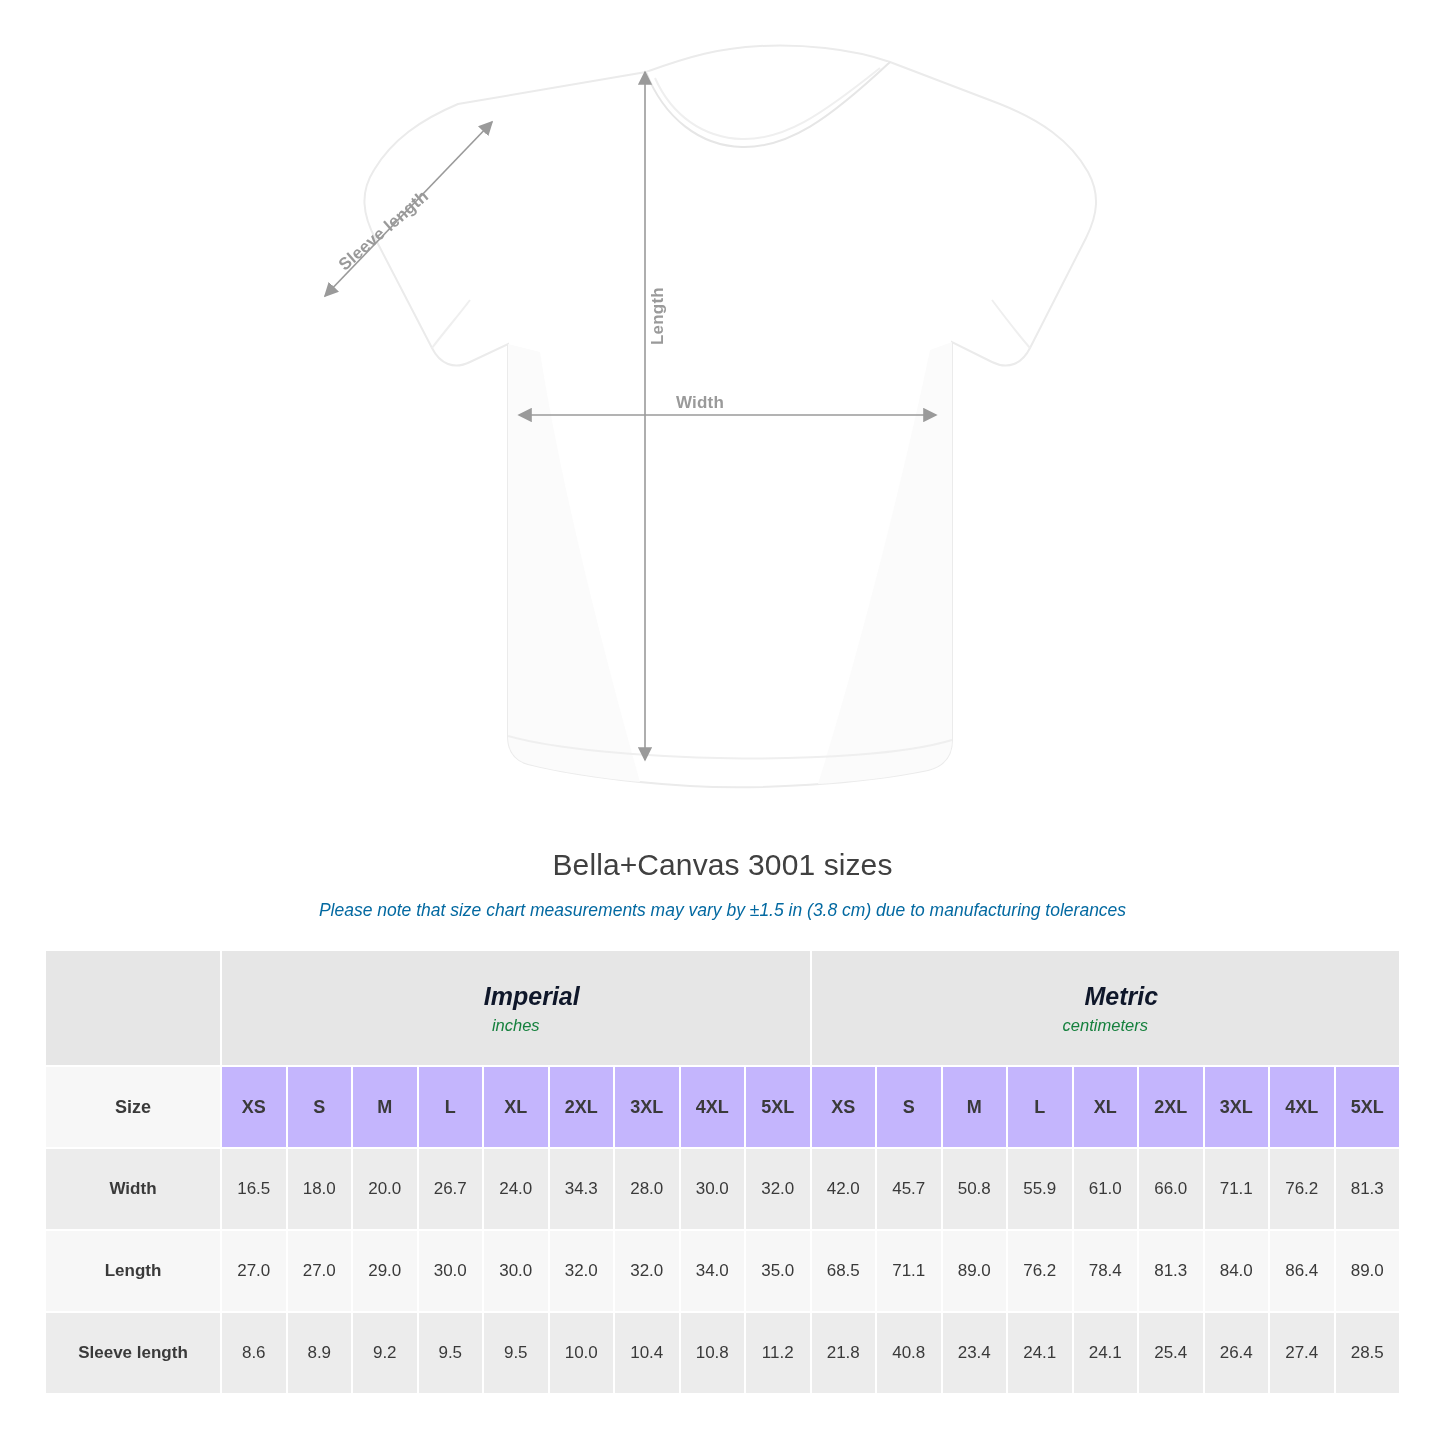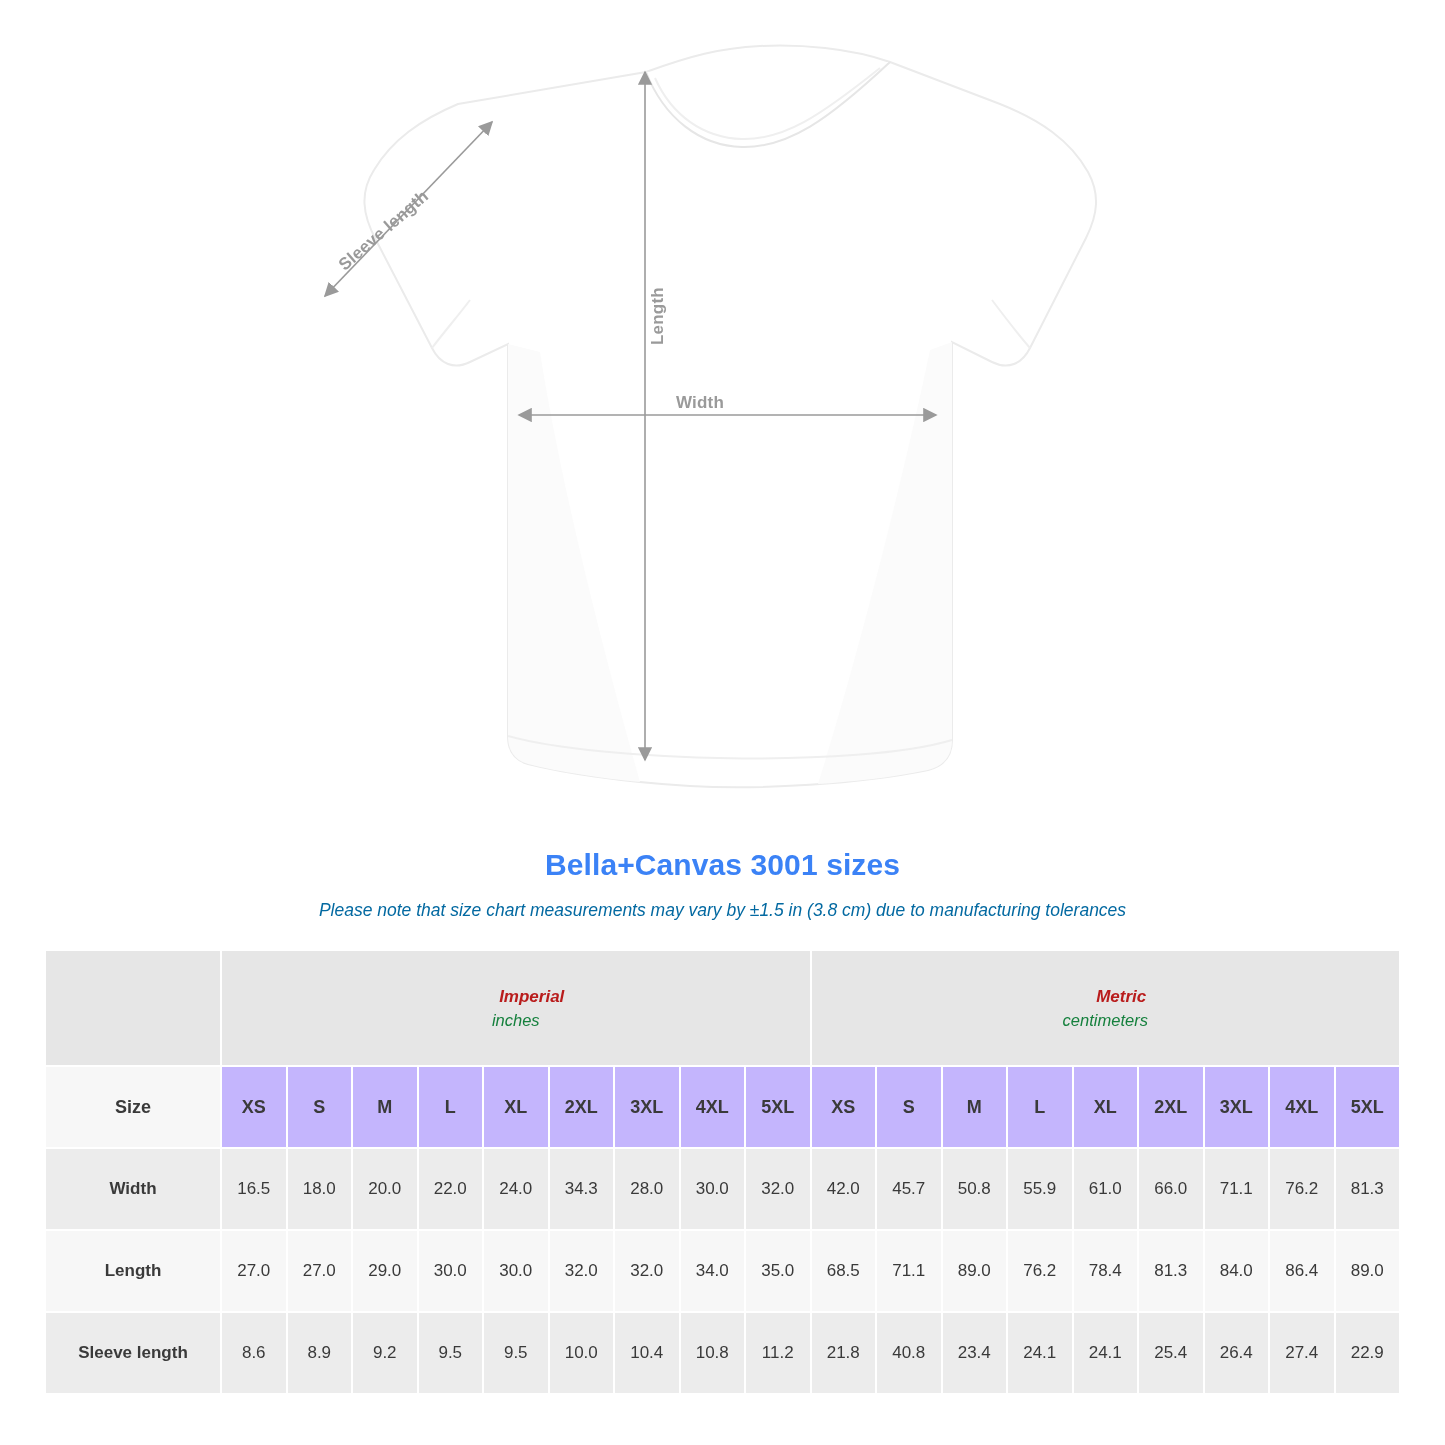--- a/index.html
+++ b/index.html
@@ -47,22 +47,22 @@
     transform-origin: left top;
   }
 
   
   .title-block {
     text-align: center;
     margin-top: 18px;
   }
   .chart-title {
     font-size: 30px;
-    font-weight: bold;
-    color: #3b82f6;
+    font-weight: normal;
+    color: #404040;
     letter-spacing: 0.1px;
   }
   .chart-note {
     margin-top: 18px;
     font-size: 17.5px;
     font-style: italic;
     color: #0369a1;
   }
 
   
@@ -80,24 +80,24 @@
     text-align: center;
     vertical-align: middle;
     font-size: 17px;
     color: #3a3a3a;
   }
   .unit-head {
     background: #e6e6e6;
     height: 112px;
   }
   .unit-name {
-    font-size: 17px;
+    font-size: 25px;
     font-style: italic;
     font-weight: bold;
-    color: #b91c1c;
+    color: #0f172a;
     line-height: 1.25;
     padding-left: 32px;
   }
   .unit-sub {
     font-size: 16.5px;
     font-style: italic;
     color: #15803d;
     margin-top: 4px;
   }
   .row-label {
@@ -242,21 +242,21 @@
           <td>3XL</td>
           <td>4XL</td>
           <td>5XL</td>
         </tr>
 
         <tr class="r-alt">
           <td class="row-label">Width</td>
           <td>16.5</td>
           <td>18.0</td>
           <td>20.0</td>
-          <td>22.0</td>
+          <td>26.7</td>
           <td>24.0</td>
           <td>34.3</td>
           <td>28.0</td>
           <td>30.0</td>
           <td>32.0</td>
           <td>42.0</td>
           <td>45.7</td>
           <td>50.8</td>
           <td>55.9</td>
           <td>61.0</td>
@@ -300,19 +300,19 @@
           <td>10.8</td>
           <td>11.2</td>
           <td>21.8</td>
           <td>40.8</td>
           <td>23.4</td>
           <td>24.1</td>
           <td>24.1</td>
           <td>25.4</td>
           <td>26.4</td>
           <td>27.4</td>
-          <td>22.9</td>
+          <td>28.5</td>
         </tr>
       </tbody>
     </table>
   </div>
 
 </div>
 
 </body></html>

